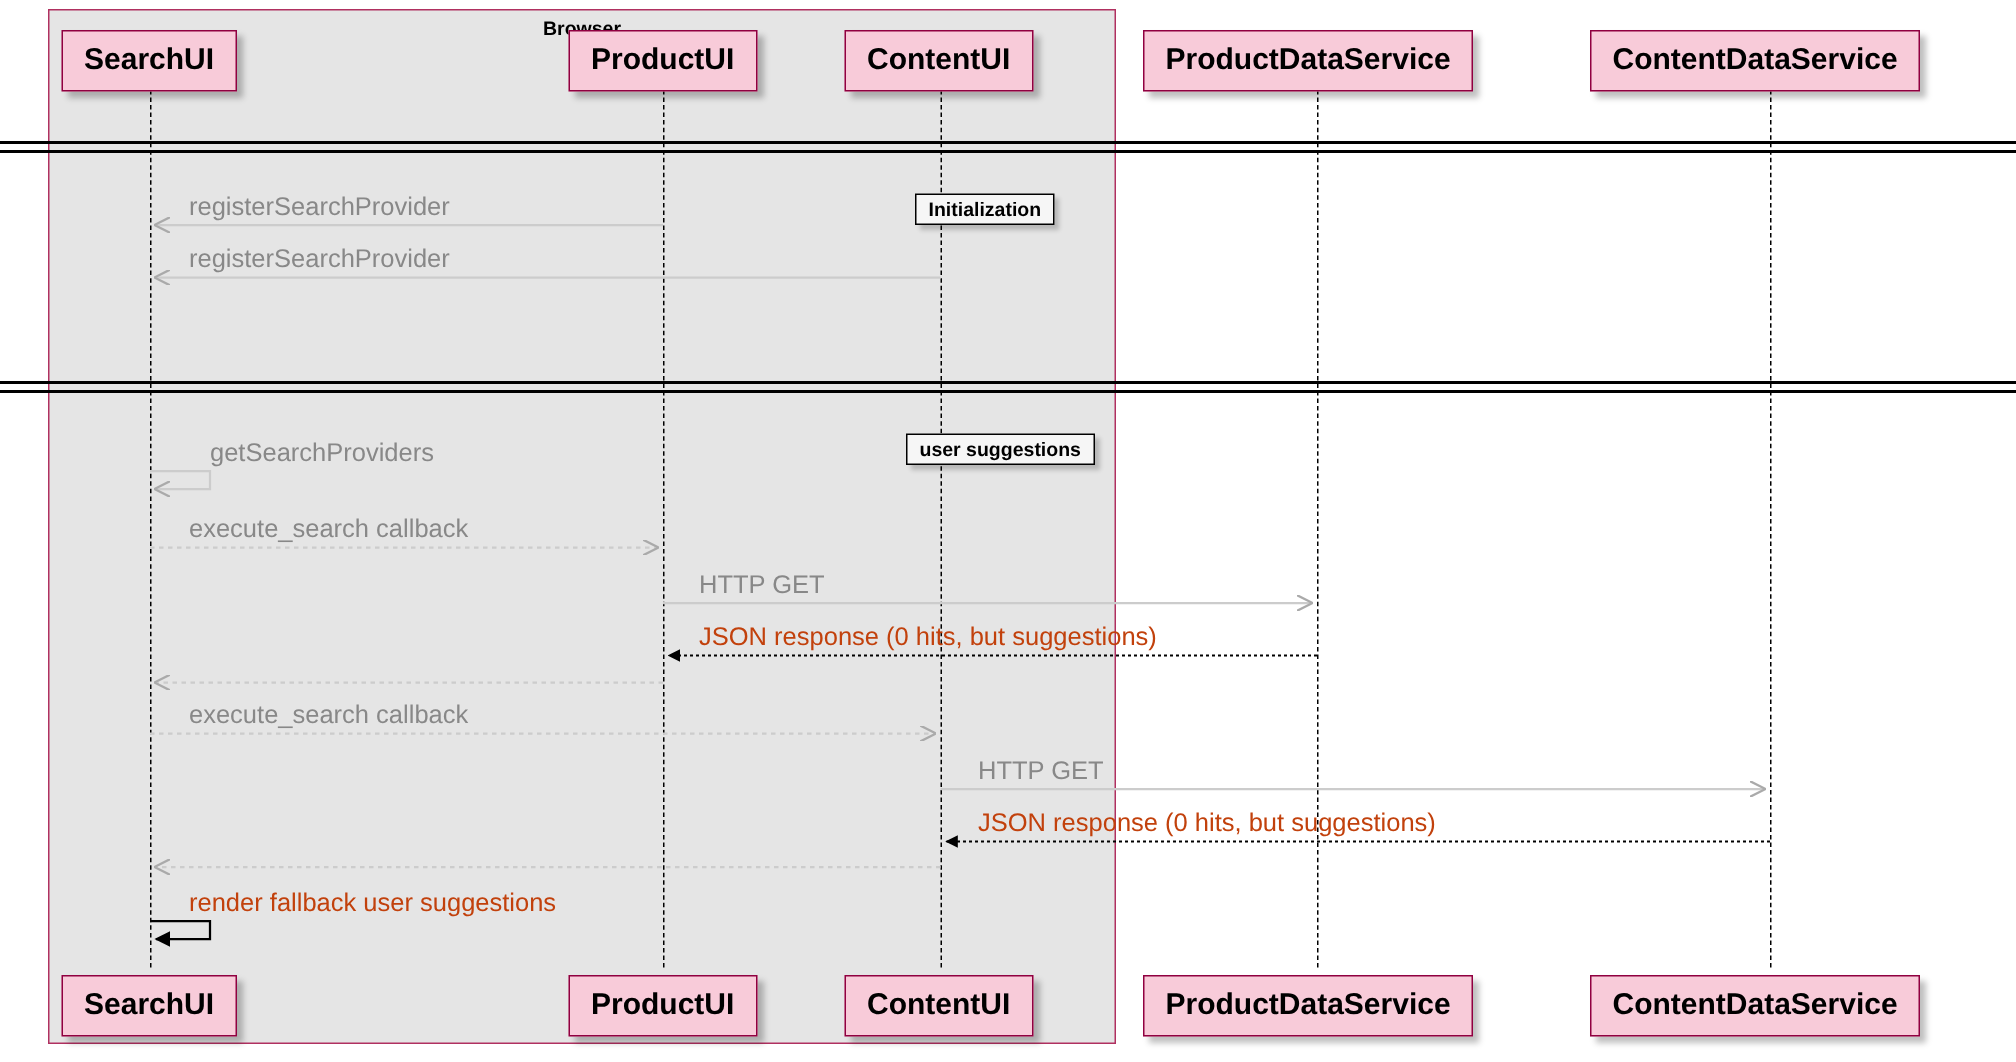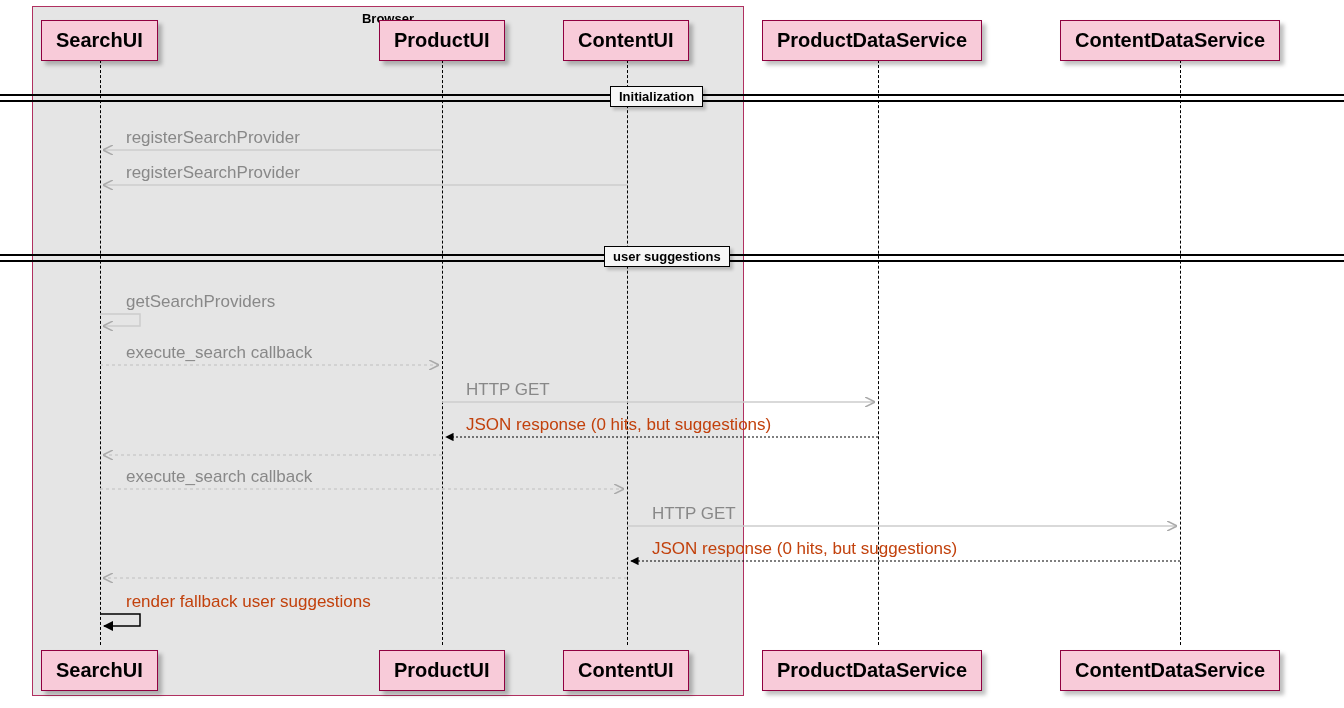--- a/index.html
+++ b/index.html
@@ -58,20 +58,21 @@
   .divider-box {
     position: absolute;
     background: #f6f6f6;
     border: 1.5px solid #000;
     font-weight: bold;
     font-size: 13px;
     padding: 2px 8px;
     box-shadow: 3px 3px 3px rgba(0,0,0,0.2);
     white-space: nowrap;
     color: #000;
+    margin-top: 43px;
   }
   .msg-label {
     position: absolute;
     font-size: 17px;
     white-space: nowrap;
     margin-left: 12px;
   }
   .msg-grey { color: #888; }
   .msg-black { color: #c2410c; }
   svg.diagram-svg {
@@ -111,21 +112,21 @@
 <div class="divider-line" style="top:94px"></div>
 <div class="divider-line" style="top:100px"></div>
 <div class="divider-box" style="left:610px; top:86px">Initialization</div>
 
 <div class="divider-line" style="top:254px"></div>
 <div class="divider-line" style="top:260px"></div>
 <div class="divider-box" style="left:604px; top:246px">user suggestions</div>
 
 <div class="msg-label msg-grey" style="left:114px; top:128px">registerSearchProvider</div>
 <div class="msg-label msg-grey" style="left:114px; top:163px">registerSearchProvider</div>
-<div class="msg-label msg-grey" style="left:114px; top:292px">getSearchProviders</div>
+<div class="msg-label msg-grey" style="left:128px; top:292px">getSearchProviders</div>
 <div class="msg-label msg-grey" style="left:114px; top:343px">execute_search callback</div>
 <div class="msg-label msg-grey" style="left:454px; top:380px">HTTP GET</div>
 <div class="msg-label msg-black" style="left:454px; top:415px">JSON response (0 hits, but suggestions)</div>
 <div class="msg-label msg-grey" style="left:114px; top:467px">execute_search callback</div>
 <div class="msg-label msg-grey" style="left:640px; top:504px">HTTP GET</div>
 <div class="msg-label msg-black" style="left:640px; top:539px">JSON response (0 hits, but suggestions)</div>
 <div class="msg-label msg-black" style="left:114px; top:592px">render fallback user suggestions</div>
 
 <svg class="diagram-svg">
   <defs>

